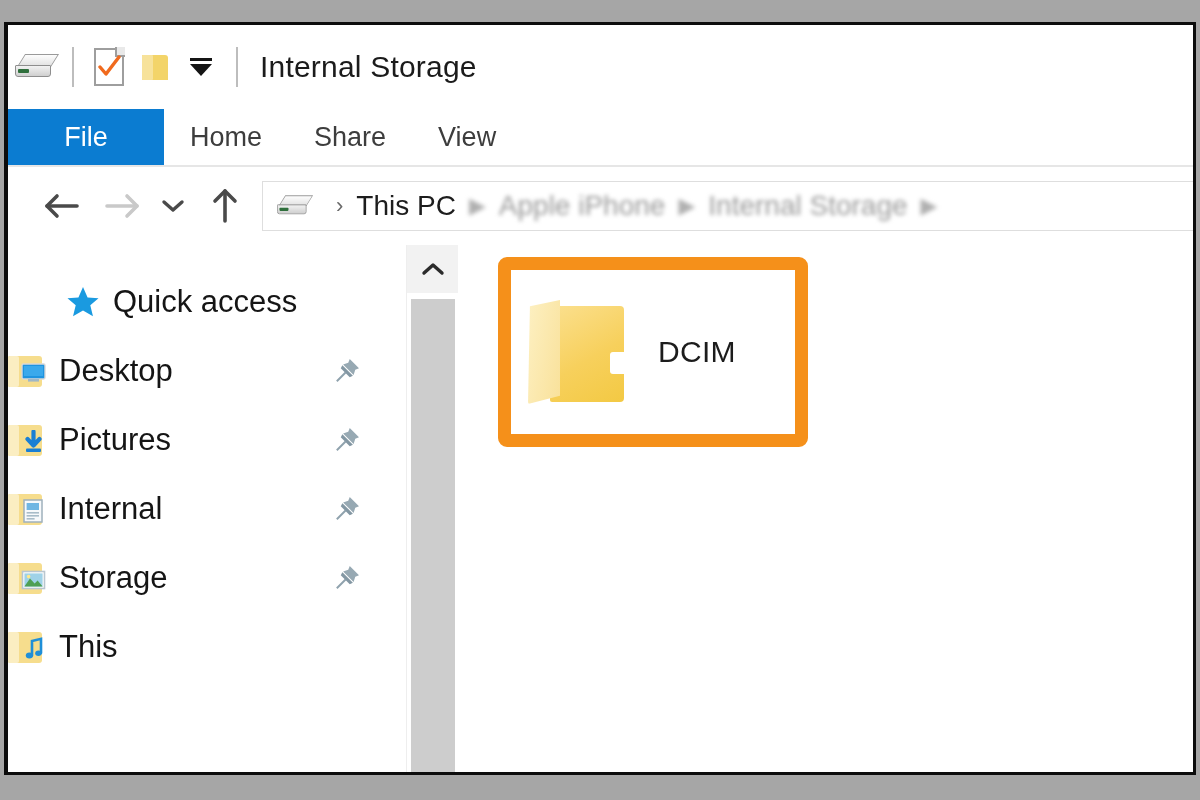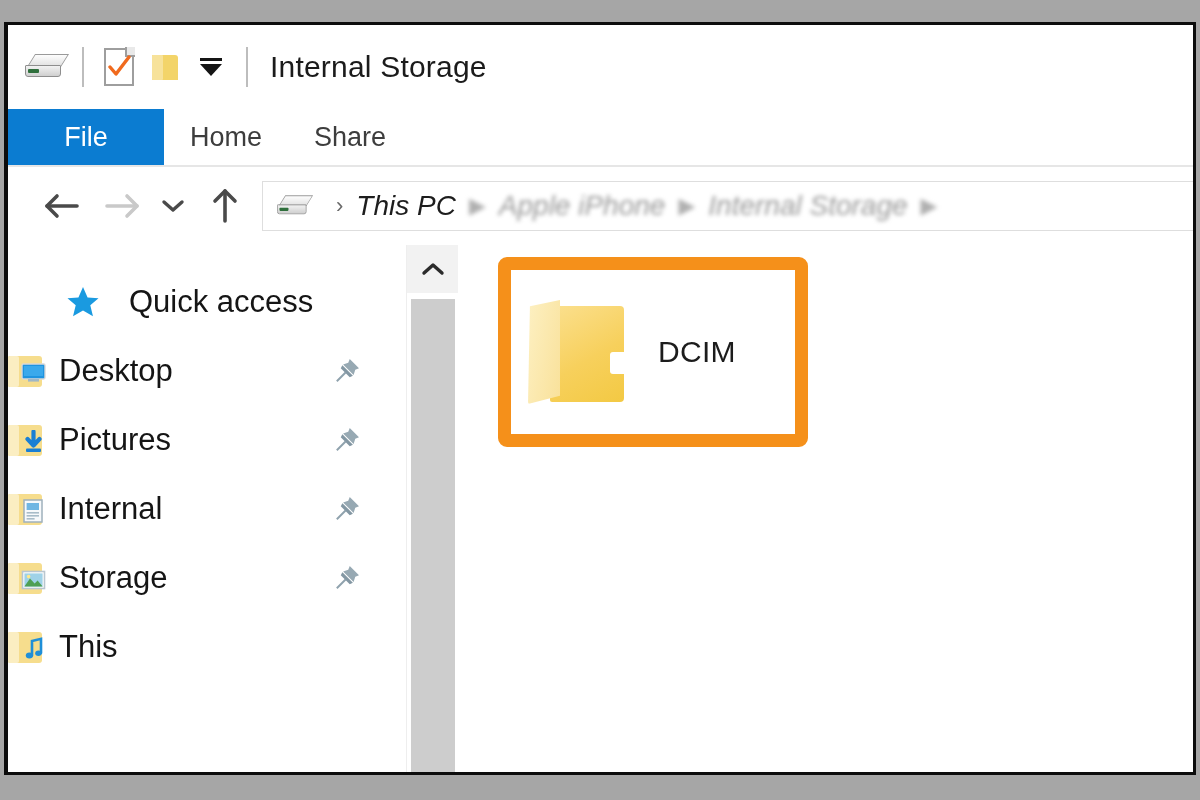--- a/index.html
+++ b/index.html
@@ -30,21 +30,21 @@
     overflow: hidden;
   }
 
   
   #titlebar {
     position: relative;
     height: 84px;
     background: #ffffff;
     display: flex;
     align-items: center;
-    padding-left: 16px;
+    padding-left: 6px;
   }
   .qat-icon {
     width: 46px; height: 46px;
     display: flex; align-items: center; justify-content: center;
     flex: none;
   }
   .qat-sep {
     width: 2px; height: 40px;
     background: #bdbdbd;
     margin: 0 12px;
@@ -168,21 +168,20 @@
     display: flex;
     align-items: center;
     padding-left: 10px;
     overflow: hidden;
   }
   .crumb {
     font-size: 28px;
     color: #1d1d1d;
     white-space: nowrap;
     padding: 0 4px;
-    font-style: italic;
   }
   .crumb.blur {
     color: #9b9b9b;
     filter: blur(2.1px);
   }
   .crumb-sep {
     font-size: 22px;
     color: #6a6a6a;
     padding: 0 9px;
   }
@@ -204,21 +203,21 @@
     padding-top: 22px;
     flex: none;
     overflow: hidden;
   }
   .side-row {
     display: flex;
     align-items: center;
     height: 69px;
     position: relative;
   }
-  .side-row.root { padding-left: 56px; gap: 16px; }
+  .side-row.root { padding-left: 56px; }
   .side-label {
     font-size: 31px;
     color: #151515;
     white-space: nowrap;
     margin-left: 11px;
   }
   .pin {
     position: absolute;
     right: 44px;
     top: 50%;
@@ -368,20 +367,21 @@
 
     <div class="qat-sep"></div>
 
     <div id="win-title">Internal Storage</div>
   </div>
 
   <div id="ribbon">
     <div class="tab file">File</div>
     <div class="tab">Home</div>
     <div class="tab">Share</div>
+    <div class="tab">View</div>
   </div>
 
   <div id="navbar">
 
     <div class="nav-btn">
       <svg width="40" height="30" viewBox="0 0 40 30">
         <path d="M4 15 H34" stroke="#4a4a4a" stroke-width="3.6" stroke-linecap="round"></path>
         <path d="M14 5 L4 15 L14 25" stroke="#4a4a4a" stroke-width="3.6" fill="none" stroke-linecap="round" stroke-linejoin="round"></path>
       </svg>
     </div>

